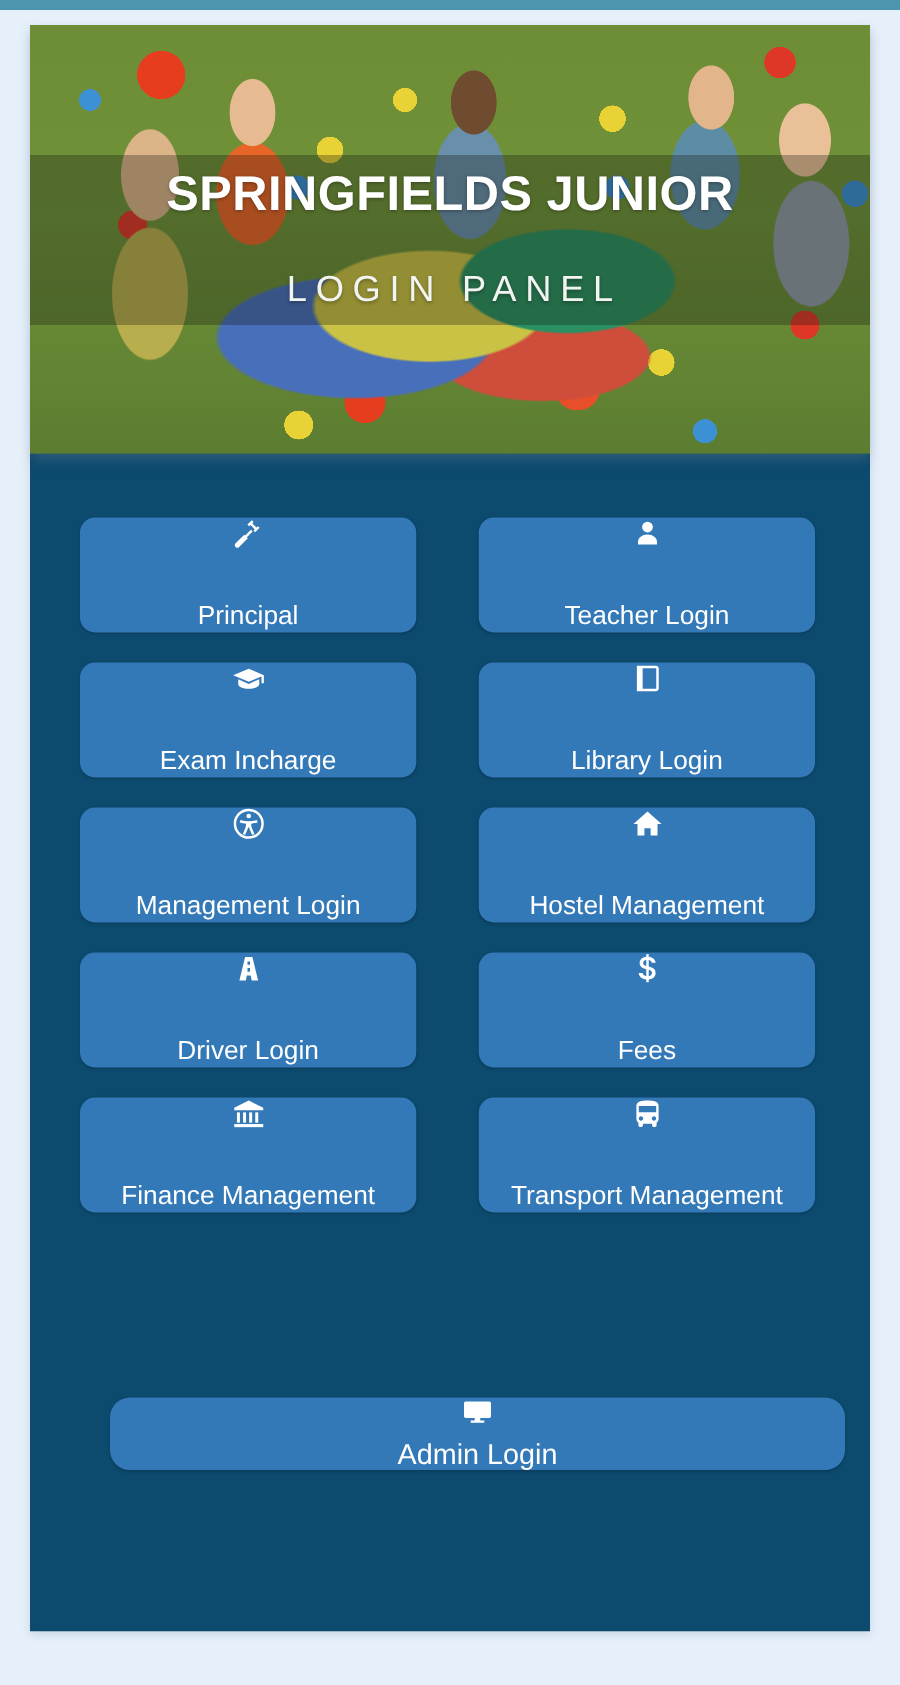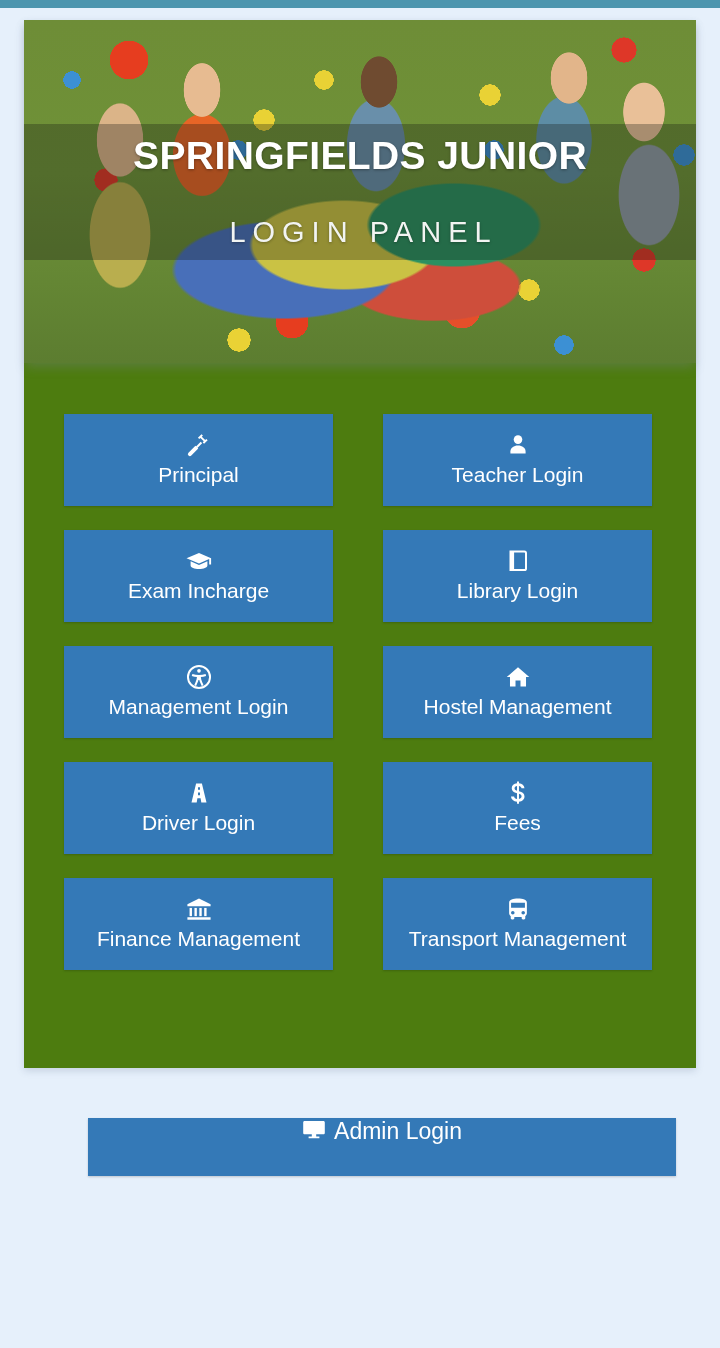--- a/index.html
+++ b/index.html
@@ -26,22 +26,22 @@
     width: 720px;
     height: 1340px;
     background: #e6f0fb;
   }
 
   #card {
     position: absolute;
     top: 12px;
     left: 24px;
     width: 672px;
-    height: 1048px;
-    background: #4d7c0f;
+    height: 1285px;
+    background: #0c4a6e;
     box-shadow: 0 3px 7px rgba(90,110,140,0.22);
   }
 
   
   #hero {
     position: relative;
     width: 672px;
     height: 343px;
     overflow: hidden;
     box-shadow: 0 6px 10px -2px rgba(120,130,145,0.35);
@@ -142,26 +142,26 @@
     display: flex;
     flex-wrap: wrap;
     gap: 24px 50px;
   }
 
   .tile {
     width: 269px;
     height: 92px;
     background: #3479b7;
     border: none;
-    border-radius: 0;
+    border-radius: 12px;
     color: #ffffff;
     display: flex;
     flex-direction: column;
     align-items: center;
-    justify-content: center;
+    justify-content: space-between;
     gap: 4px;
     cursor: pointer;
     box-shadow: 0 1px 2px rgba(0,0,0,0.18);
     font-family: "Liberation Sans", sans-serif;
   }
 
   .tile-icon {
     height: 26px;
     display: flex;
     align-items: center;
@@ -177,23 +177,23 @@
   }
 
   #admin-tile {
     position: absolute;
     top: 1098px;
     left: 64px;
     width: 588px;
     height: 58px;
     background: #3479b7;
     border: none;
-    border-radius: 0;
-    display: flex;
-    flex-direction: row;
+    border-radius: 16px;
+    display: flex;
+    flex-direction: column;
     justify-content: center;
     gap: 8px;
     cursor: pointer;
     box-shadow: 0 1px 2px rgba(0,0,0,0.18);
     font-family: "Liberation Sans", sans-serif;
   }
   #admin-tile .tile-icon { height: 24px; }
   #admin-tile .tile-label { font-size: 23px; }
 </style>
 </head>

